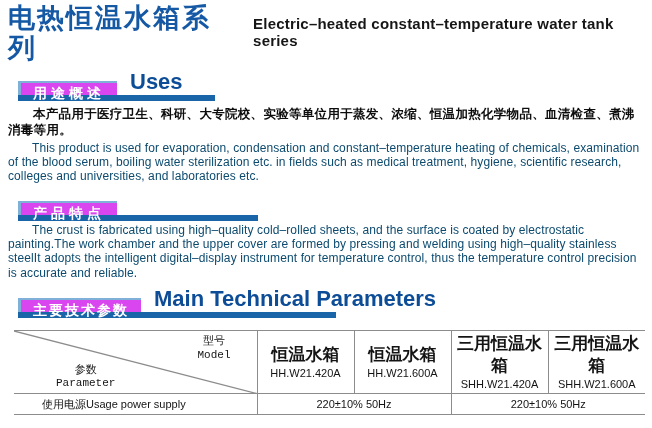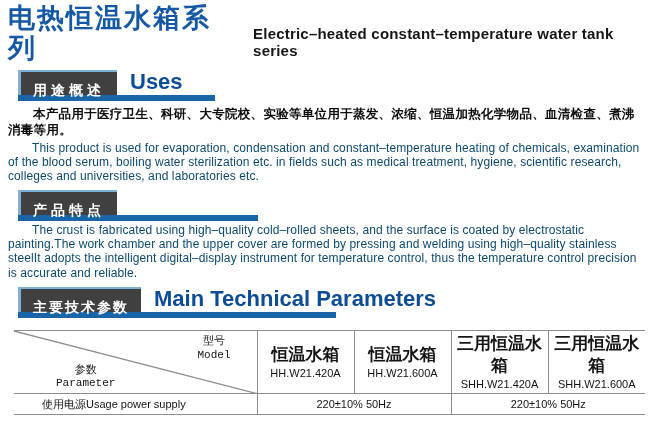--- a/index.html
+++ b/index.html
@@ -5,31 +5,31 @@
   * { margin:0; padding:0; box-sizing:border-box; }
   html,body { background:#ffffff; }
   body {
     width:652px; height:428px; overflow:hidden;
     font-family:"Liberation Sans","DejaVu Sans",sans-serif;
     color:#111;
   }
   .page { position:relative; width:652px; height:428px; background:#fff; }
 
   
-  .title-row { display:flex; align-items:flex-end; padding:4px 0 0 8px;gap:9px; }
+  .title-row { display:flex; align-items:center; padding:4px 0 0 8px;gap:9px; }
   .title-zh { font-size:27px; font-weight:bold; color:#1558a4; letter-spacing:2px; line-height:1.1; }
   .title-en { font-size:15px; font-weight:bold; color:#161616; margin-left:10px; padding-bottom:4px; letter-spacing:0.2px; }
 
   
   .sec { margin:10px 0 0 18px; }
   .sec-top { display:flex; align-items:flex-end; height:22px; }
   .sec-box {
-    display:inline-block; background:#404040; color:#fff;
+    display:inline-block; background:#d946ef; color:#fff;
     font-size:14px; font-weight:bold; letter-spacing:4px;
-    padding:10px 12px 3px 12px; height:25px; line-height:17px;
+    padding:2px 12px 3px 12px; height:14px; line-height:17px;
     border-top:2px solid #7fb0d8; border-left:3px solid #7fb0d8;
   }
   .sec-en { font-size:22px; font-weight:bold; color:#0d4c96; margin-left:13px; line-height:1; padding-bottom:2px; }
   .sec-bar { height:6px; background:#1a65a8; }
   .sec.uses .sec-bar { width:197px; }
   .sec.chars .sec-bar { width:240px; }
   .sec.params .sec-bar { width:318px; }
   .sec.params .sec-box { letter-spacing:2px; }
 
   

